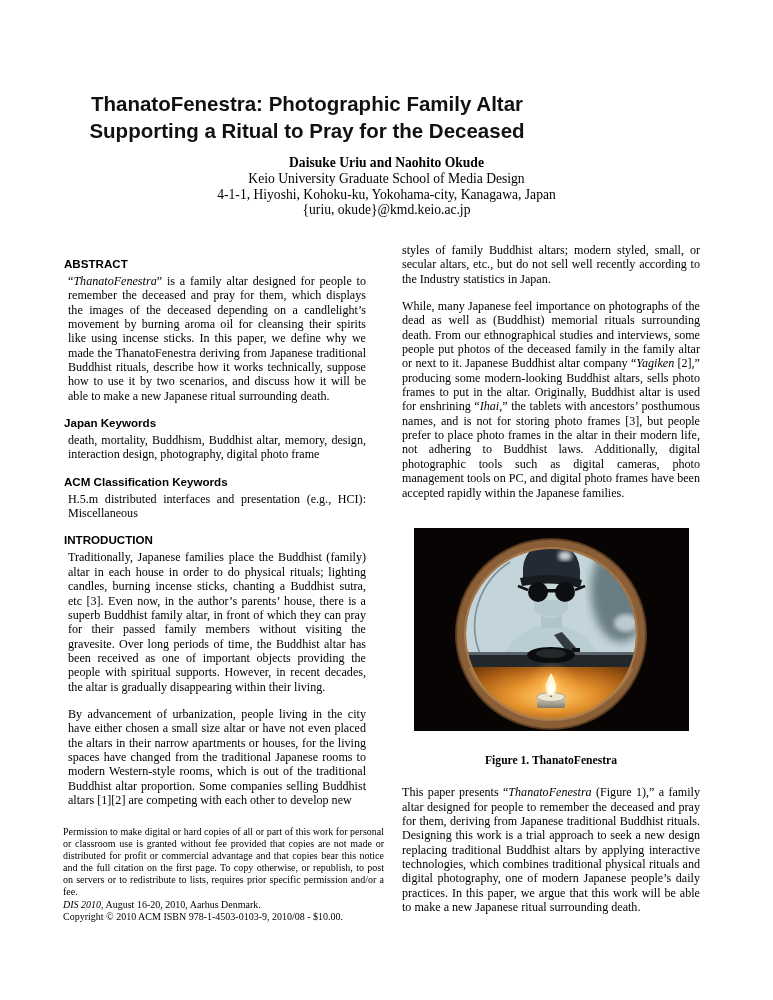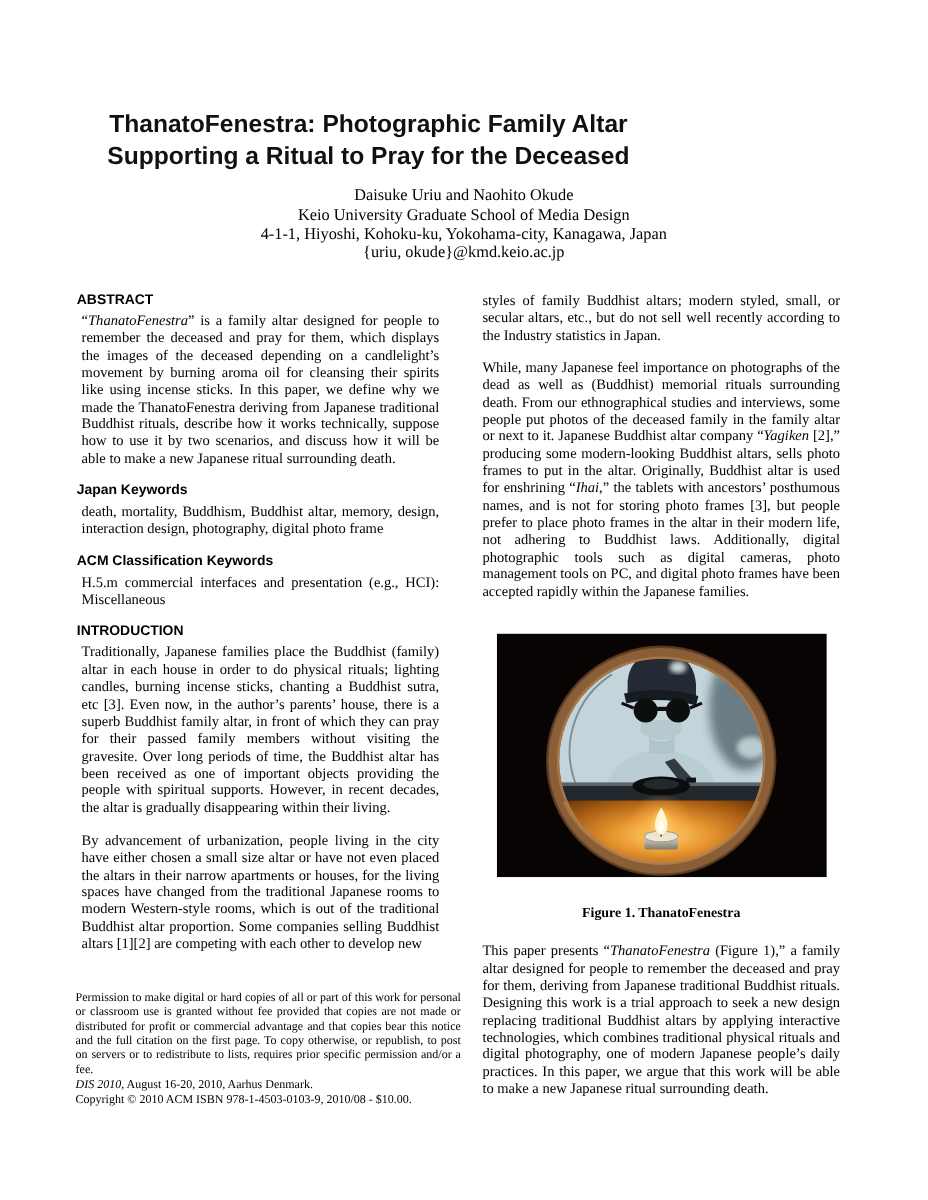--- a/index.html
+++ b/index.html
@@ -9,32 +9,32 @@
   }
   .title-block{
     position:absolute;top:91px;left:0;width:614px;text-align:center;
     font-family:"Liberation Sans", sans-serif;font-weight:bold;
     font-size:20.5px;line-height:26.5px;white-space:pre-line;color:#111;
   }
   .author-block{
     position:absolute;top:155px;left:0;width:773px;text-align:center;
     font-size:13.6px;line-height:15.8px;
   }
-  .author-block .authors{font-weight:normal;}
+  .author-block .authors{font-weight:bold;}
   .col{
     position:absolute;top:239px;width:306px;
     font-size:12.1px;line-height:14.35px;text-align:justify;
   }
   .col-left{left:64px;}
   .col-right{left:398px;}
   .sec-heading{
     font-family:"Liberation Sans", sans-serif;font-weight:bold;
     font-size:11.6px;line-height:13px;margin:13px 0 1px 0;text-align:left;
   }
-  .sec-heading.first{margin-top:4px;}
+  .sec-heading.first{margin-top:18px;}
   .para{margin:4px;}
   .para + .para{margin-top:13px;}
   .fig-wrap{margin:28px auto 0 auto;width:275px;}
   .fig-wrap svg{display:block;}
   .fig-caption{
     margin-top:23px;text-align:center;font-weight:bold;font-size:11.6px;
   }
   .after-caption{margin-top:17px;}
   .footer-block{
     position:absolute;left:63px;top:826px;width:321px;
@@ -56,21 +56,21 @@
 </div>
 
 <div class="col col-left">
   <div class="sec-heading first">ABSTRACT</div>
   <p class="para"><span>“</span><span style="font-style: italic;">ThanatoFenestra</span><span>” is a family altar designed for people to remember the deceased and pray for them, which displays the images of the deceased depending on a candlelight’s movement by burning aroma oil for cleansing their spirits like using incense sticks. In this paper, we define why we made the ThanatoFenestra deriving from Japanese traditional Buddhist rituals, describe how it works technically, suppose how to use it by two scenarios, and discuss how it will be able to make a new Japanese ritual surrounding death.</span></p>
 
   <div class="sec-heading">Japan Keywords</div>
   <p class="para">death, mortality, Buddhism, Buddhist altar, memory, design, interaction design, photography, digital photo frame</p>
 
   <div class="sec-heading">ACM Classification Keywords</div>
-  <p class="para">H.5.m commercial interfaces and presentation (e.g., HCI): Miscellaneous</p>
+  <p class="para">H.5.m distributed interfaces and presentation (e.g., HCI): Miscellaneous</p>
 
   <div class="sec-heading">INTRODUCTION</div>
   <p class="para">Traditionally, Japanese families place the Buddhist (family) altar in each house in order to do physical rituals; lighting candles, burning incense sticks, chanting a Buddhist sutra, etc [3]. Even now, in the author’s parents’ house, there is a superb Buddhist family altar, in front of which they can pray for their passed family members without visiting the gravesite. Over long periods of time, the Buddhist altar has been received as one of important objects providing the people with spiritual supports. However, in recent decades, the altar is gradually disappearing within their living.</p>
   <p class="para">By advancement of urbanization, people living in the city have either chosen a small size altar or have not even placed the altars in their narrow apartments or houses, for the living spaces have changed from the traditional Japanese rooms to modern Western-style rooms, which is out of the traditional Buddhist altar proportion. Some companies selling Buddhist altars [1][2] are competing with each other to develop new</p>
 </div>
 
 <div class="col col-right">
   <p class="para">styles of family Buddhist altars; modern styled, small, or secular altars, etc., but do not sell well recently according to the Industry statistics in Japan.</p>
   <p class="para"><span>While, many Japanese feel importance on photographs of the dead as well as (Buddhist) memorial rituals surrounding death. From our ethnographical studies and interviews, some people put photos of the deceased family in the family altar or next to it. Japanese Buddhist altar company “</span><span style="font-style: italic;">Yagiken</span><span> [2],” producing some modern-looking Buddhist altars, sells photo frames to put in the altar. Originally, Buddhist altar is used for enshrining “</span><span style="font-style: italic;">Ihai</span><span>,” the tablets with ancestors’ posthumous names, and is not for storing photo frames [3], but people prefer to place photo frames in the altar in their modern life, not adhering to Buddhist laws. Additionally, digital photographic tools such as digital cameras, photo management tools on PC, and digital photo frames have been accepted rapidly within the Japanese families.</span></p>
 

